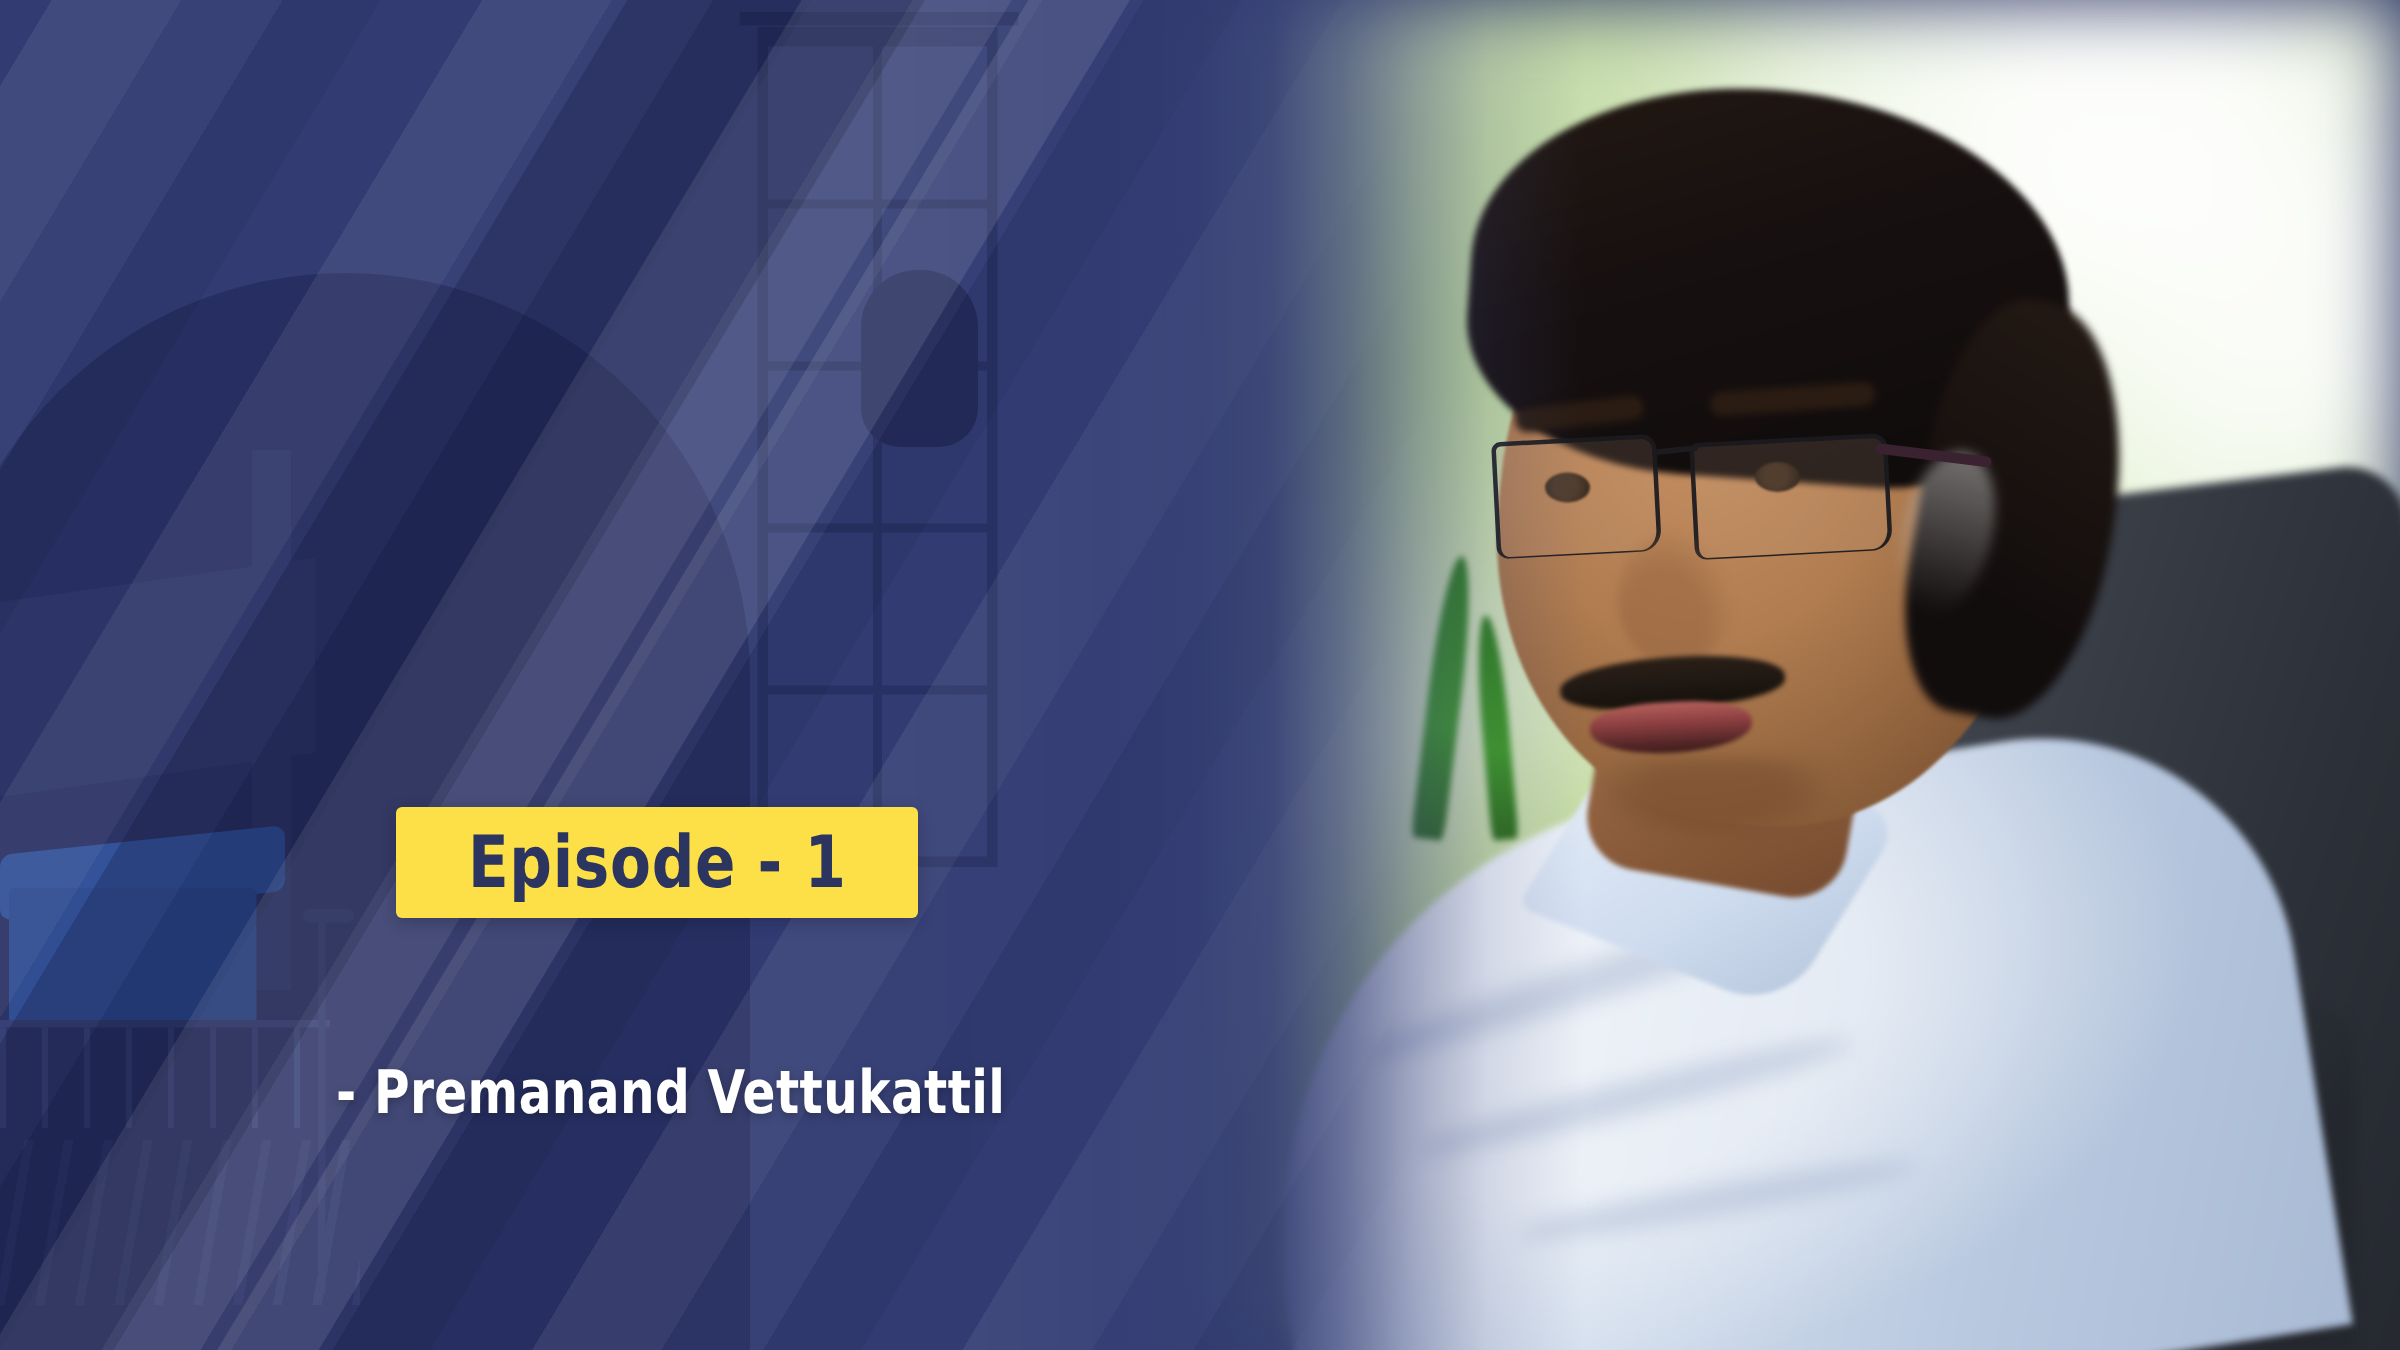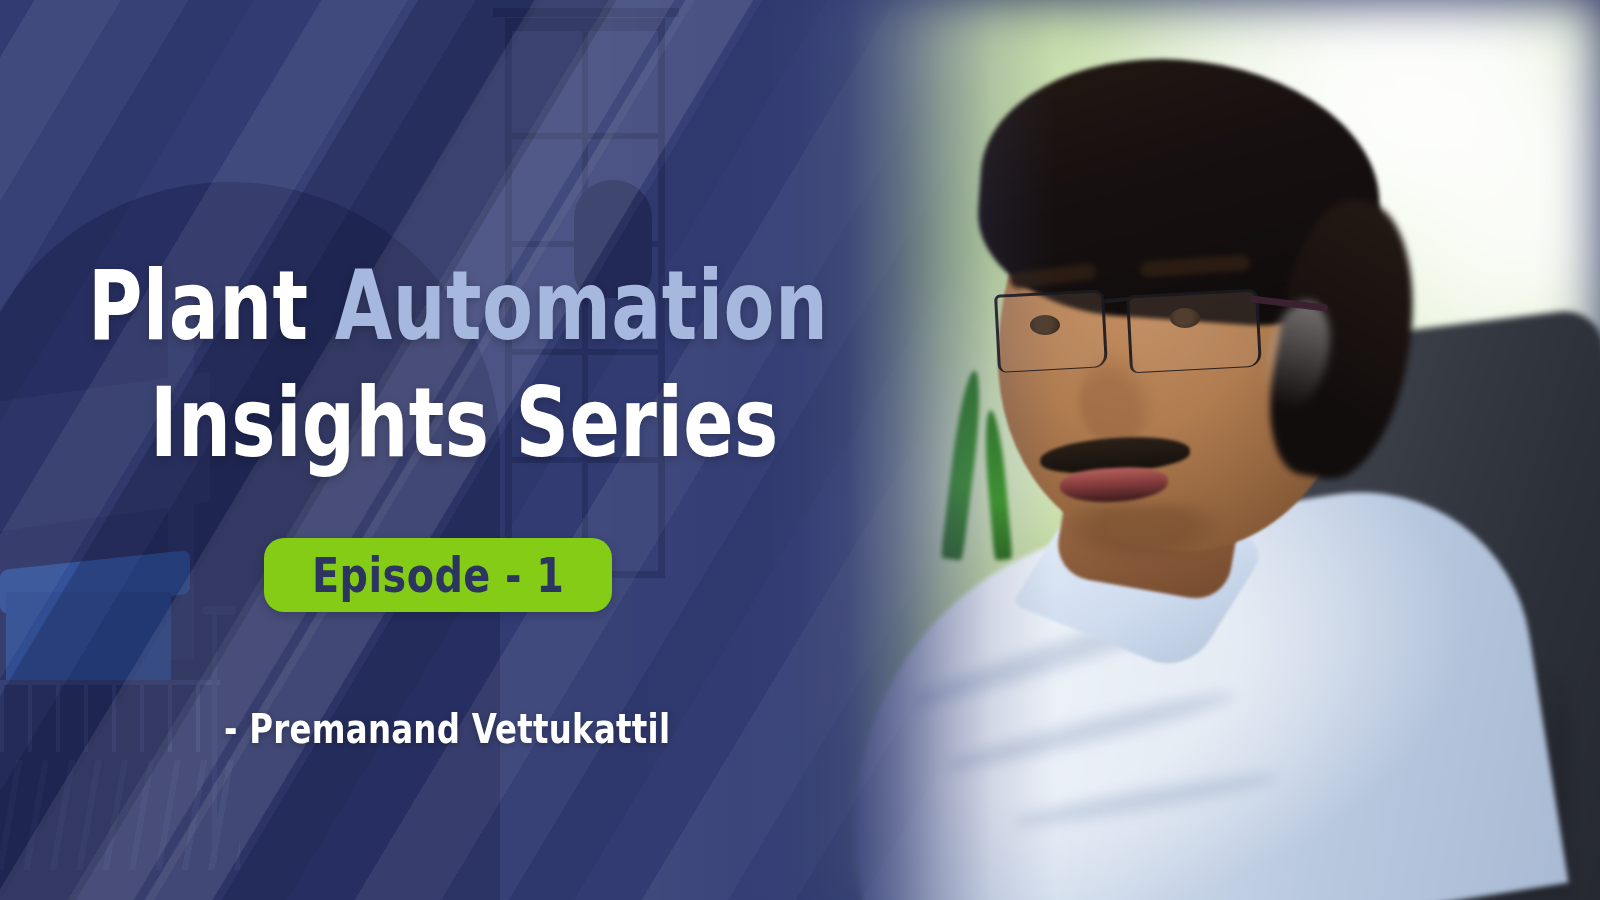--- a/index.html
+++ b/index.html
@@ -361,22 +361,22 @@
     text-shadow:0 3px 10px rgba(0,0,0,.22);
   }
   .title-line.indent { padding-left:72px; }
   .title-accent { color:#a6b8de; }
 
   .episode-badge {
     position:absolute; left:264px; top:538px;
     display:inline-flex; align-items:center; justify-content:center;
     min-width:348px; height:74px;
     padding:0 34px;
-    background:#84cc16;
-    border-radius:20px;
+    background:#fde047;
+    border-radius:4px;
     box-shadow:0 3px 10px rgba(10,14,40,.25);
   }
   .episode-badge span {
     font-family:"Liberation Sans Narrow","DejaVu Sans Condensed","Liberation Sans", sans-serif;
     font-weight:700;
     font-size:48px;
     letter-spacing:.5px;
     color:#2b3560;
     transform:scaleX(.92);
     white-space:nowrap;
@@ -449,24 +449,20 @@
   </div>
 
   <div class="stripes"></div>
   <div class="stripe-dark"></div>
   <div class="stripe-big"></div>
   <div class="stripe-big2"></div>
 
   <div class="content">
 
 
-    <div class="title-block">
-      <div class="title-line"><span>Plant </span><span class="title-accent">Automation</span></div>
-      <div class="title-line indent">Insights Series</div>
-    </div>
 
     <div class="episode-badge">
       <span>Episode - 1</span>
     </div>
 
     <div class="speaker">- Premanand Vettukattil</div>
 
   </div>
 </div>
 

